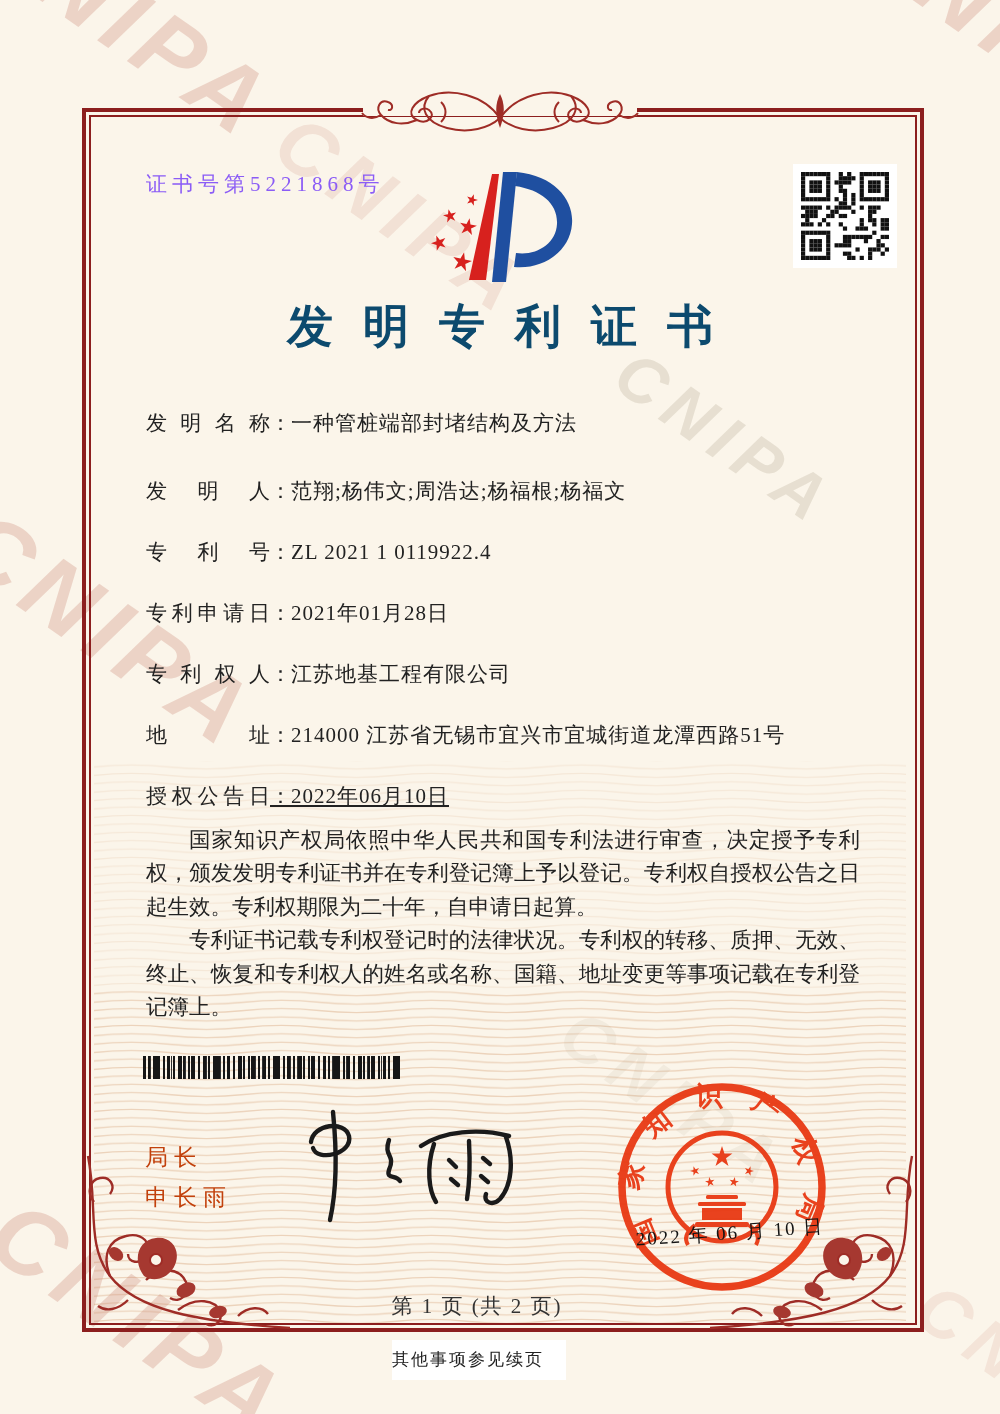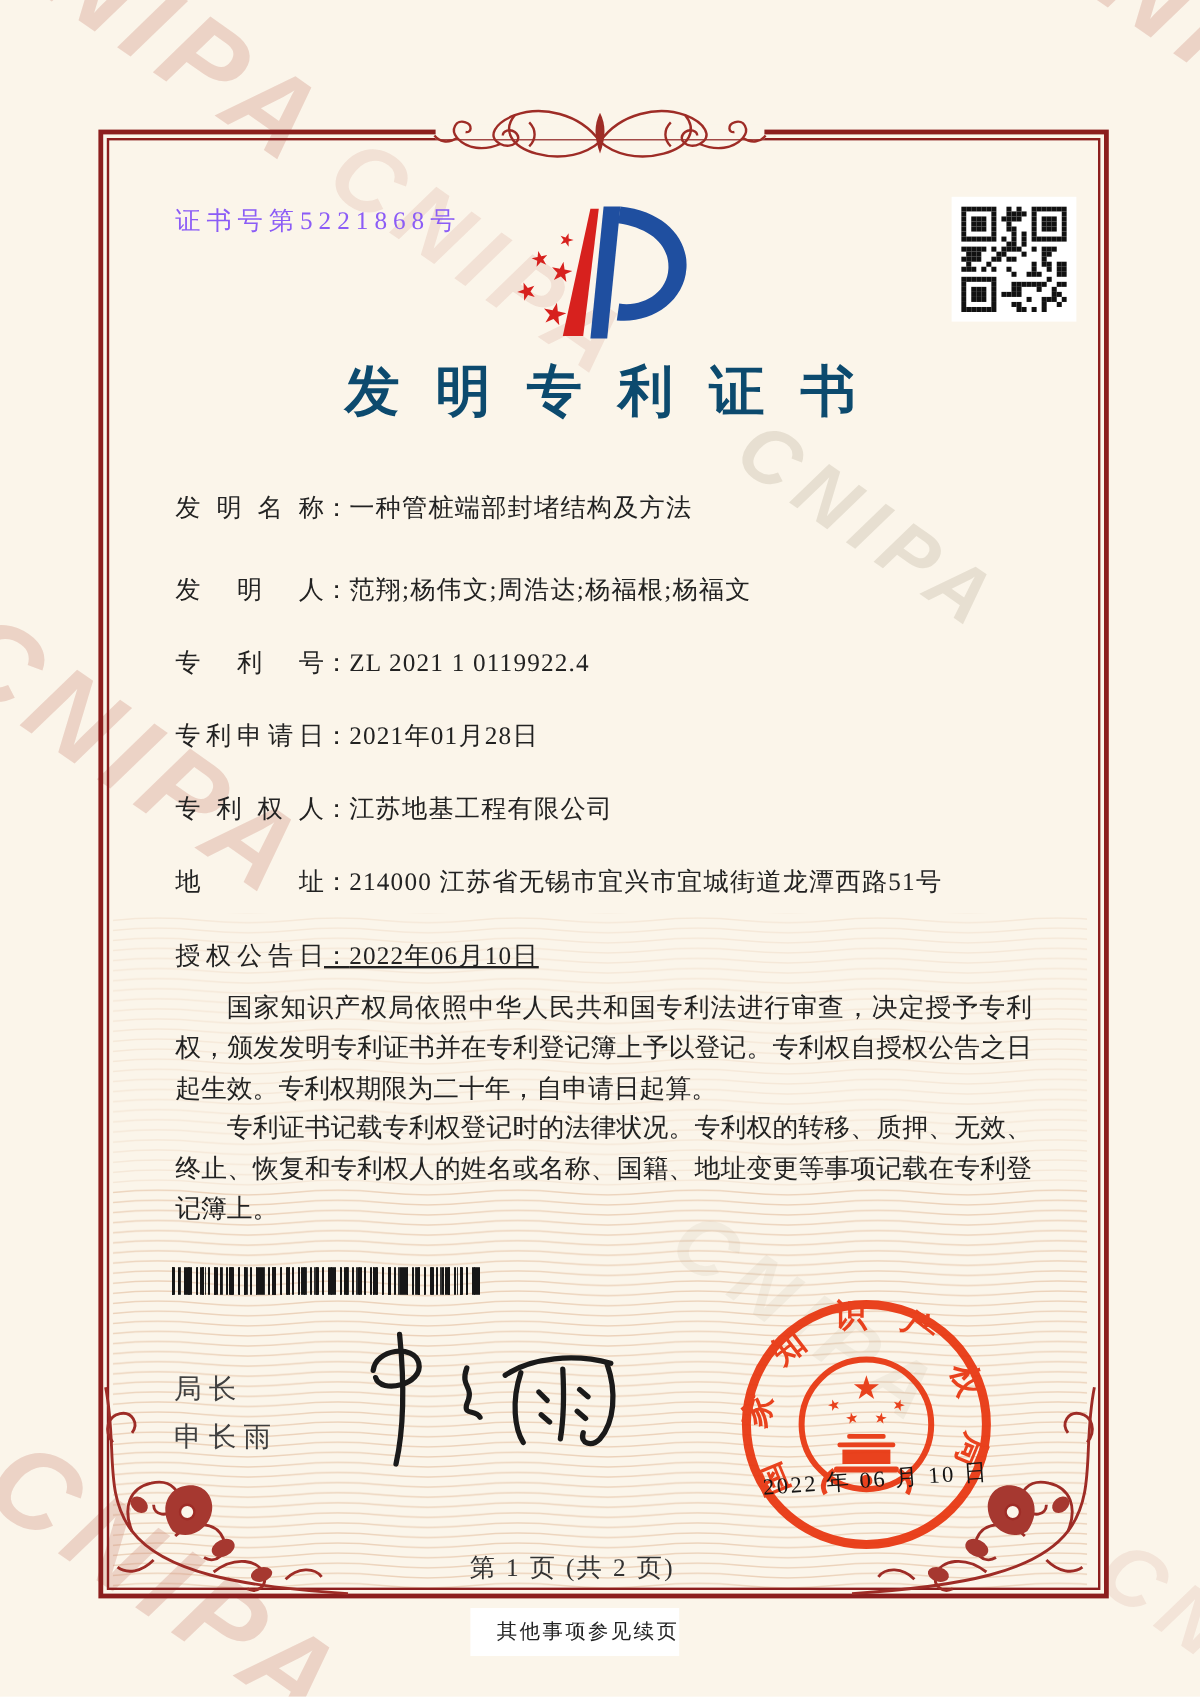--- a/index.html
+++ b/index.html
@@ -67,40 +67,40 @@
     position:absolute;left:143px;top:1056px;width:257px;height:23px;z-index:4;
     background:
       repeating-linear-gradient(90deg,#161616 0 2px,transparent 2px 5px),
       repeating-linear-gradient(90deg,#161616 0 3px,transparent 3px 12px),
       repeating-linear-gradient(90deg,#303030 0 1px,transparent 1px 7px);
   }
   
   .signer{
     position:absolute;left:145px;z-index:4;
     font-family:"Liberation Sans","DejaVu Sans",sans-serif;
-    font-size:23px;letter-spacing:6px;color:#404040;
+    font-size:23px;letter-spacing:6px;color:#c2410c;
   }
   .signer.role{top:1142px;}
   .signer.name{top:1182px;}
   .sig-script{position:absolute;left:283px;top:1102px;z-index:4;}
   
   .seal{position:absolute;left:612px;top:1077px;z-index:5;opacity:0.93;}
   .seal-date{
     position:absolute;left:615px;top:1220px;width:230px;z-index:6;
     font-size:19px;letter-spacing:2px;color:#141414;text-align:center;
     transform:rotate(-4deg);white-space:nowrap;
   }
   
   .page-indicator{
     position:absolute;left:317px;top:1292px;width:320px;z-index:4;
     text-align:center;font-size:21px;letter-spacing:2px;color:#333;
   }
   .continuation{
     position:absolute;left:392px;top:1340px;width:174px;height:40px;z-index:4;
-    background:#ffffff;text-align:right;line-height:40px;
+    background:#ffffff;text-align:left;line-height:40px;
     font-size:17px;letter-spacing:2px;color:#222;
   }
 </style>
 </head>
 <body>
 
 <div class="page">
 
   <svg class="waves" width="812" height="1210" viewBox="0 0 812 1210">
     <defs>

